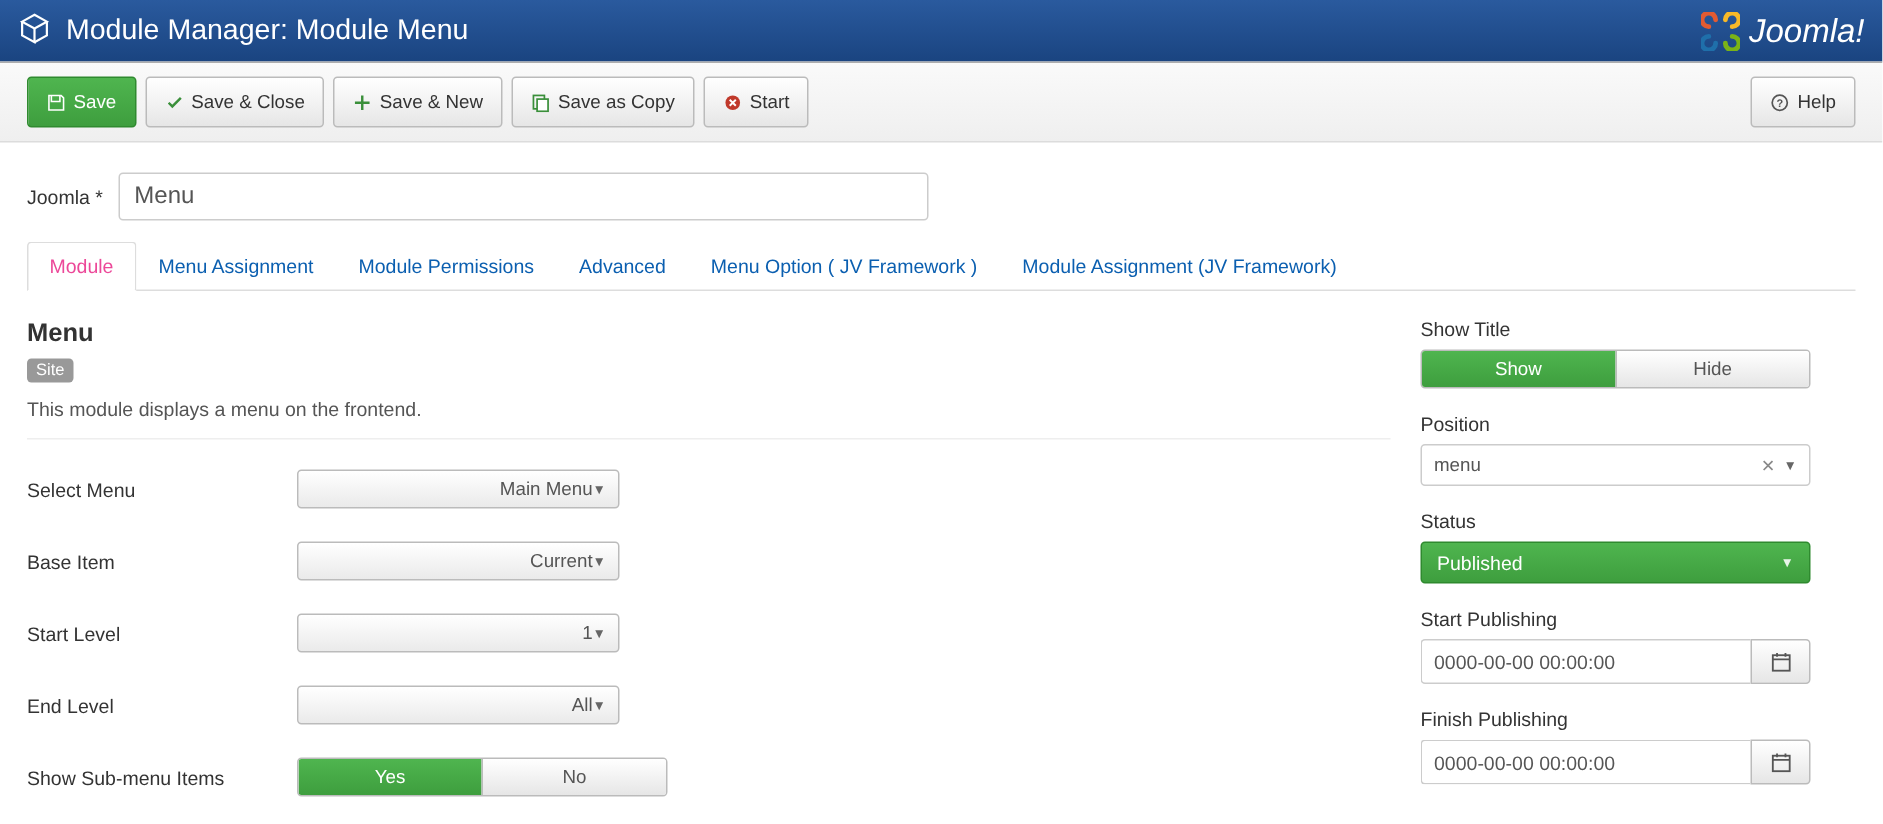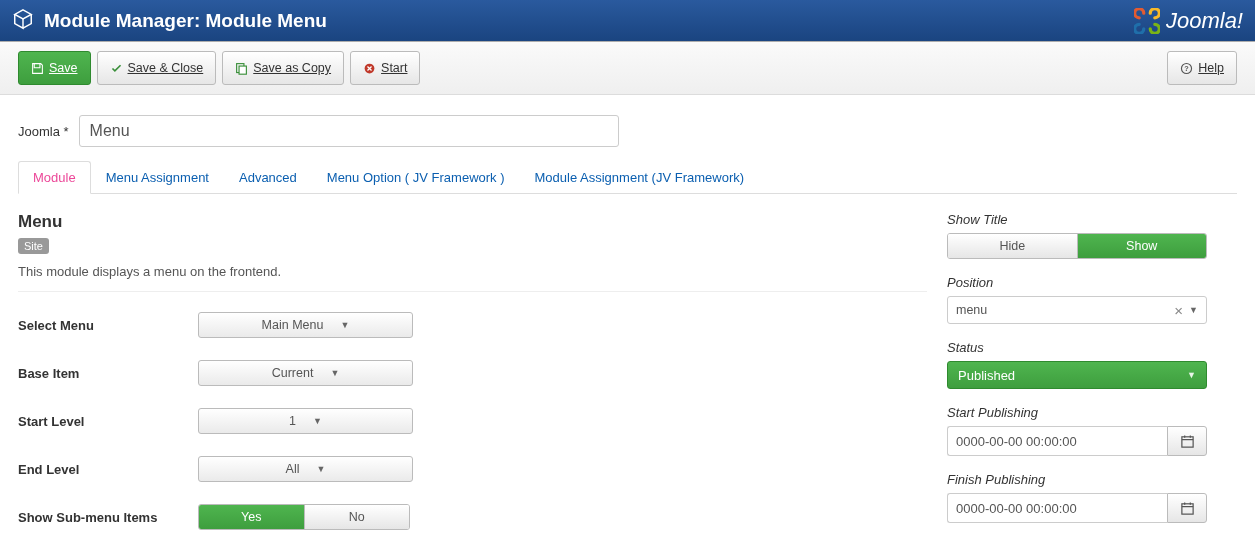--- a/index.html
+++ b/index.html
@@ -10,21 +10,21 @@
     background: linear-gradient(to bottom, #2a5a9e 0%, #1a4480 100%);
     color: #fff;
     height: 42px;
     display: flex;
     align-items: center;
     padding: 0 12px 0 12px;
     position: relative;
     border-bottom: 1px solid #adadad;
   }
   .header-icon { margin-right: 10px; }
-  .header-title { font-size: 19px; font-weight: bold; flex: 1; }
+  .header-title { font-size: 19px; font-weight: normal; flex: 1; }
   .joomla-logo { display:flex; align-items:center; gap:6px; font-size:22px; font-style:italic; font-weight:300; }
 
   
   .toolbar {
     background: linear-gradient(to bottom, #fafafa 0%, #efefef 100%);
     border-bottom: 1px solid #dcdcdc;
     padding: 9px 18px;
     display: flex;
     gap: 6px;
   }
@@ -33,21 +33,20 @@
     align-items: center;
     gap: 5px;
     border: 1px solid #bbb;
     background: linear-gradient(to bottom, #fff, #e6e6e6);
     color: #333;
     padding: 16px 12px;
     border-radius: 3px;
     font-size: 12.5px;
     cursor: pointer;
     height: 30px;
-    text-decoration: underline;
   }
   .btn-success {
     background: linear-gradient(to bottom, #4fb54f, #3e9e3e);
     border-color: #2f8a2f;
     color: #fff;
   }
   .toolbar-spacer { flex: 1; }
   .icon-sm { width: 13px; height: 13px; display:inline-block; }
 
   
@@ -82,38 +81,38 @@
   .module-title { font-size: 17px; font-weight:bold; margin-bottom: 6px; }
   .badge {
     display:inline-block; background:#999; color:#fff; font-size:11px;
     padding:2px 6px; border-radius:3px; margin-bottom:10px;
   }
   .desc { color:#555; margin-bottom: 10px; }
   .hr { border:none; border-top:1px solid #eee; margin: 12px 0 20px 0; }
 
   
   .form-row { display:flex; align-items:center; margin-bottom: 22px; }
-  .form-row > label { width: 180px; color:#333;font-weight:bold; }
+  .form-row > label { width: 180px; color:#333; }
   .select {
     width: 215px; height:26px; border:1px solid #bbb; border-radius:3px;
     background: linear-gradient(to bottom,#fff,#eaeaea);
-    display:flex; align-items:center; justify-content:center;
-    padding:0 8px; font-size:12.5px; cursor:pointer; color:#555;gap:17px;
+    display:flex; align-items:center; justify-content:flex-end;
+    padding:0 8px; font-size:12.5px; cursor:pointer; color:#555;
   }
   .select .caret { font-size:9px; color:#666; }
 
   
-  .segmented { display:flex; width:212px; border:1px solid #bbb; border-radius:3px; overflow:hidden; height:26px; }
+  .segmented { display:flex; width:247px; border:1px solid #bbb; border-radius:3px; overflow:hidden; height:26px; }
   .segmented .seg { flex:1; display:flex; align-items:center; justify-content:center; font-size:12.5px; cursor:pointer; background:linear-gradient(to bottom,#fff,#e6e6e6); color:#555; }
   .segmented .seg + .seg { border-left:1px solid #bbb; }
   .segmented .seg.active-green { background: linear-gradient(to bottom,#4fb54f,#3e9e3e); color:#fff; }
 
   
   .side-group { margin-bottom: 16px; }
-  .side-label { display:block; margin-bottom:6px; color:#333;font-style:italic; }
+  .side-label { display:block; margin-bottom:6px; color:#333; }
   .segmented.full { width:100%; }
   .side-select {
     width:100%; height:28px; border:1px solid #ccc; border-radius:3px;
     display:flex; align-items:center; padding:0 8px; font-size:12.5px;
     background:#fff; color:#555; cursor:pointer; position:relative;
   }
   .side-select .clear { margin-left:auto; margin-right:6px; color:#888; font-size:15px; cursor:pointer; }
   .side-select .caret { font-size:9px; color:#666; }
 
   .status-select {
@@ -169,20 +168,26 @@
     <span>Save</span>
   </button>
   <button class="btn">
     <svg class="icon-sm" viewBox="0 0 16 16">
         <path d="M3 8l3 3 7-7" fill="none" stroke="#3a8f3a" stroke-width="2"></path>
       </svg>
     <span>Save &amp; Close</span>
   </button>
   <button class="btn">
     <svg class="icon-sm" viewBox="0 0 16 16">
+        <path d="M8 2v12M2 8h12" stroke="#3a8f3a" stroke-width="2"></path>
+      </svg>
+    <span>Save &amp; New</span>
+  </button>
+  <button class="btn">
+    <svg class="icon-sm" viewBox="0 0 16 16">
         <rect x="2" y="2" width="9" height="11" fill="none" stroke="#3a8f3a" stroke-width="1.4"></rect>
         <rect x="5" y="5" width="9" height="10" fill="#fff" stroke="#3a8f3a" stroke-width="1.4"></rect>
       </svg>
     <span>Save as Copy</span>
   </button>
   <button class="btn">
     <svg class="icon-sm" viewBox="0 0 16 16">
         <circle cx="8" cy="8" r="6" fill="#c0392b"></circle>
         <path d="M5.5 5.5l5 5M10.5 5.5l-5 5" stroke="#fff" stroke-width="1.6"></path>
       </svg>
@@ -201,20 +206,21 @@
 <div class="content">
 
   <div class="title-row">
     <label>Joomla *</label>
     <input class="title-input" value="Menu" style="">
   </div>
 
   <div class="tabs">
     <div class="tab active"><span>Module</span></div>
     <div class="tab"><span>Menu Assignment</span></div>
+    <div class="tab"><span>Module Permissions</span></div>
     <div class="tab"><span>Advanced</span></div>
     <div class="tab"><span>Menu Option ( JV Framework )</span></div>
     <div class="tab"><span>Module Assignment (JV Framework)</span></div>
   </div>
 
   <div class="cols">
 
     <div class="col-main">
       <div class="module-title">Menu</div>
       <span class="badge">Site</span>
@@ -263,25 +269,25 @@
               <span>No</span>
             </div>
         </div>
       </div>
     </div>
 
     <div class="col-side">
       <div class="side-group">
         <label class="side-label">Show Title</label>
         <div class="segmented full">
+          <div class="seg active-green">
+              <span>Show</span>
+            </div>
           <div class="seg">
               <span>Hide</span>
-            </div>
-          <div class="seg active-green">
-              <span>Show</span>
             </div>
         </div>
       </div>
 
       <div class="side-group">
         <label class="side-label">Position</label>
         <div class="side-select">
           <span>menu</span>
           <span class="clear">×</span>
           <span class="caret">▼</span>

